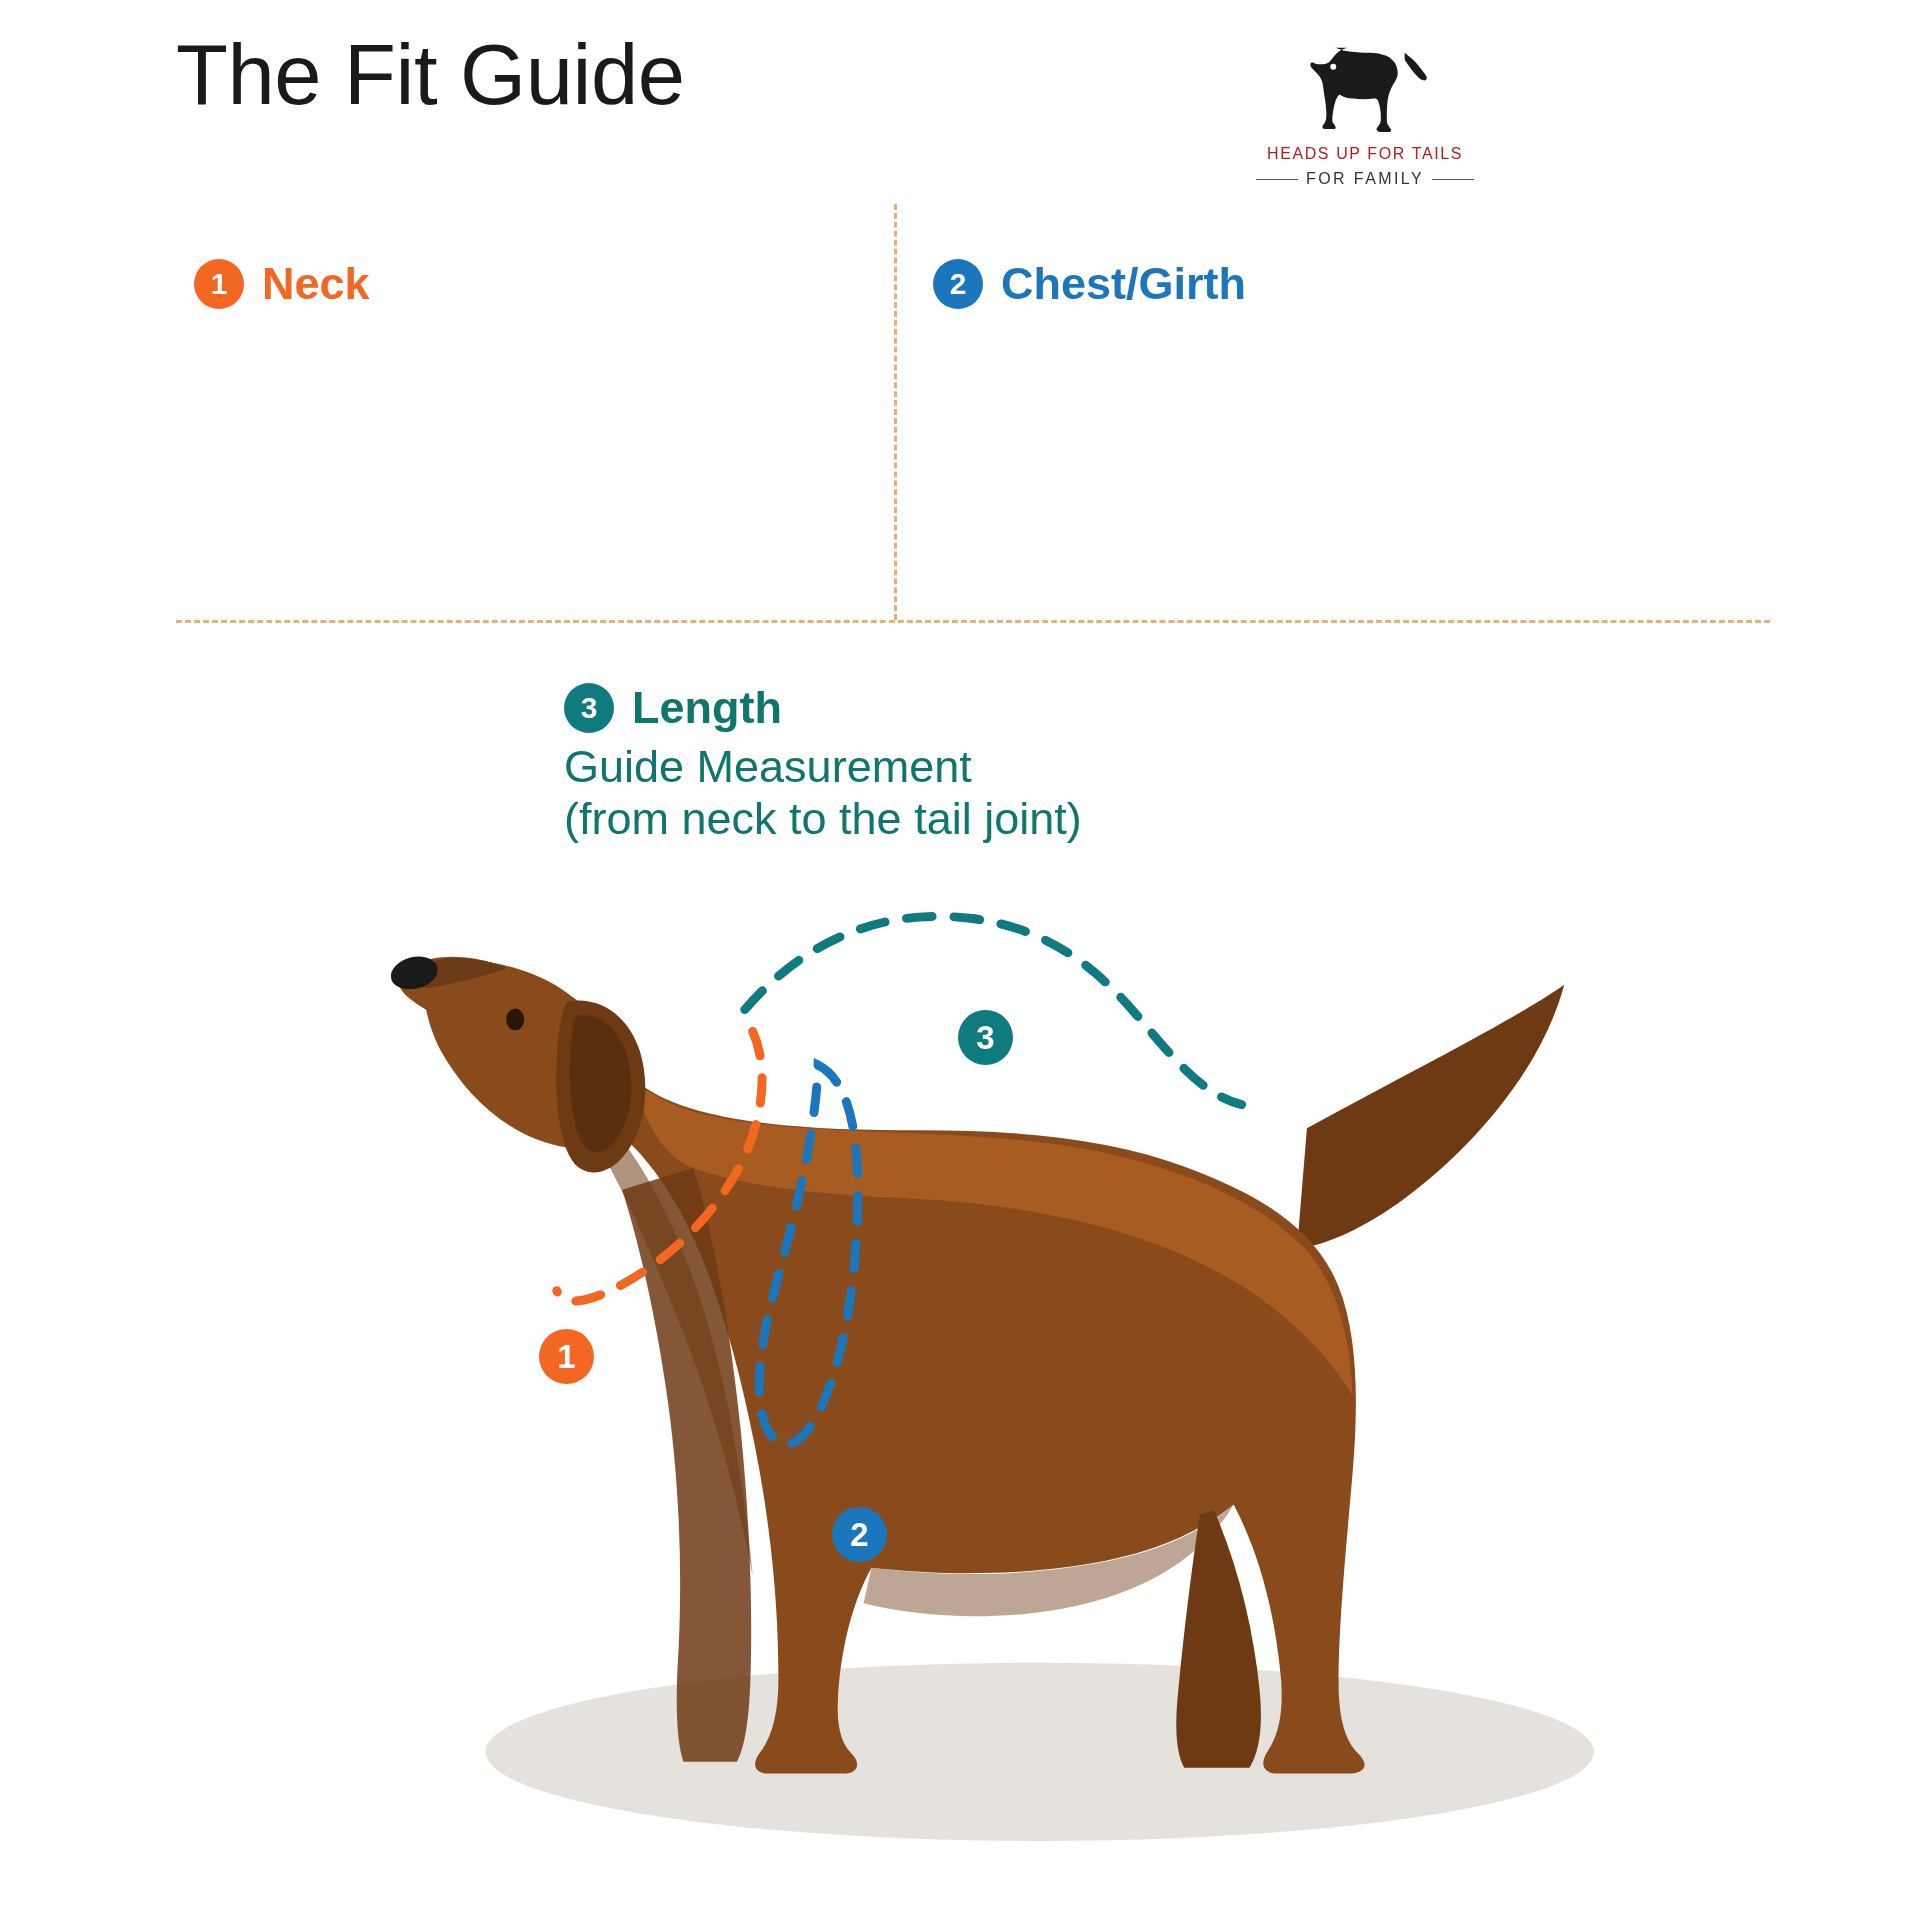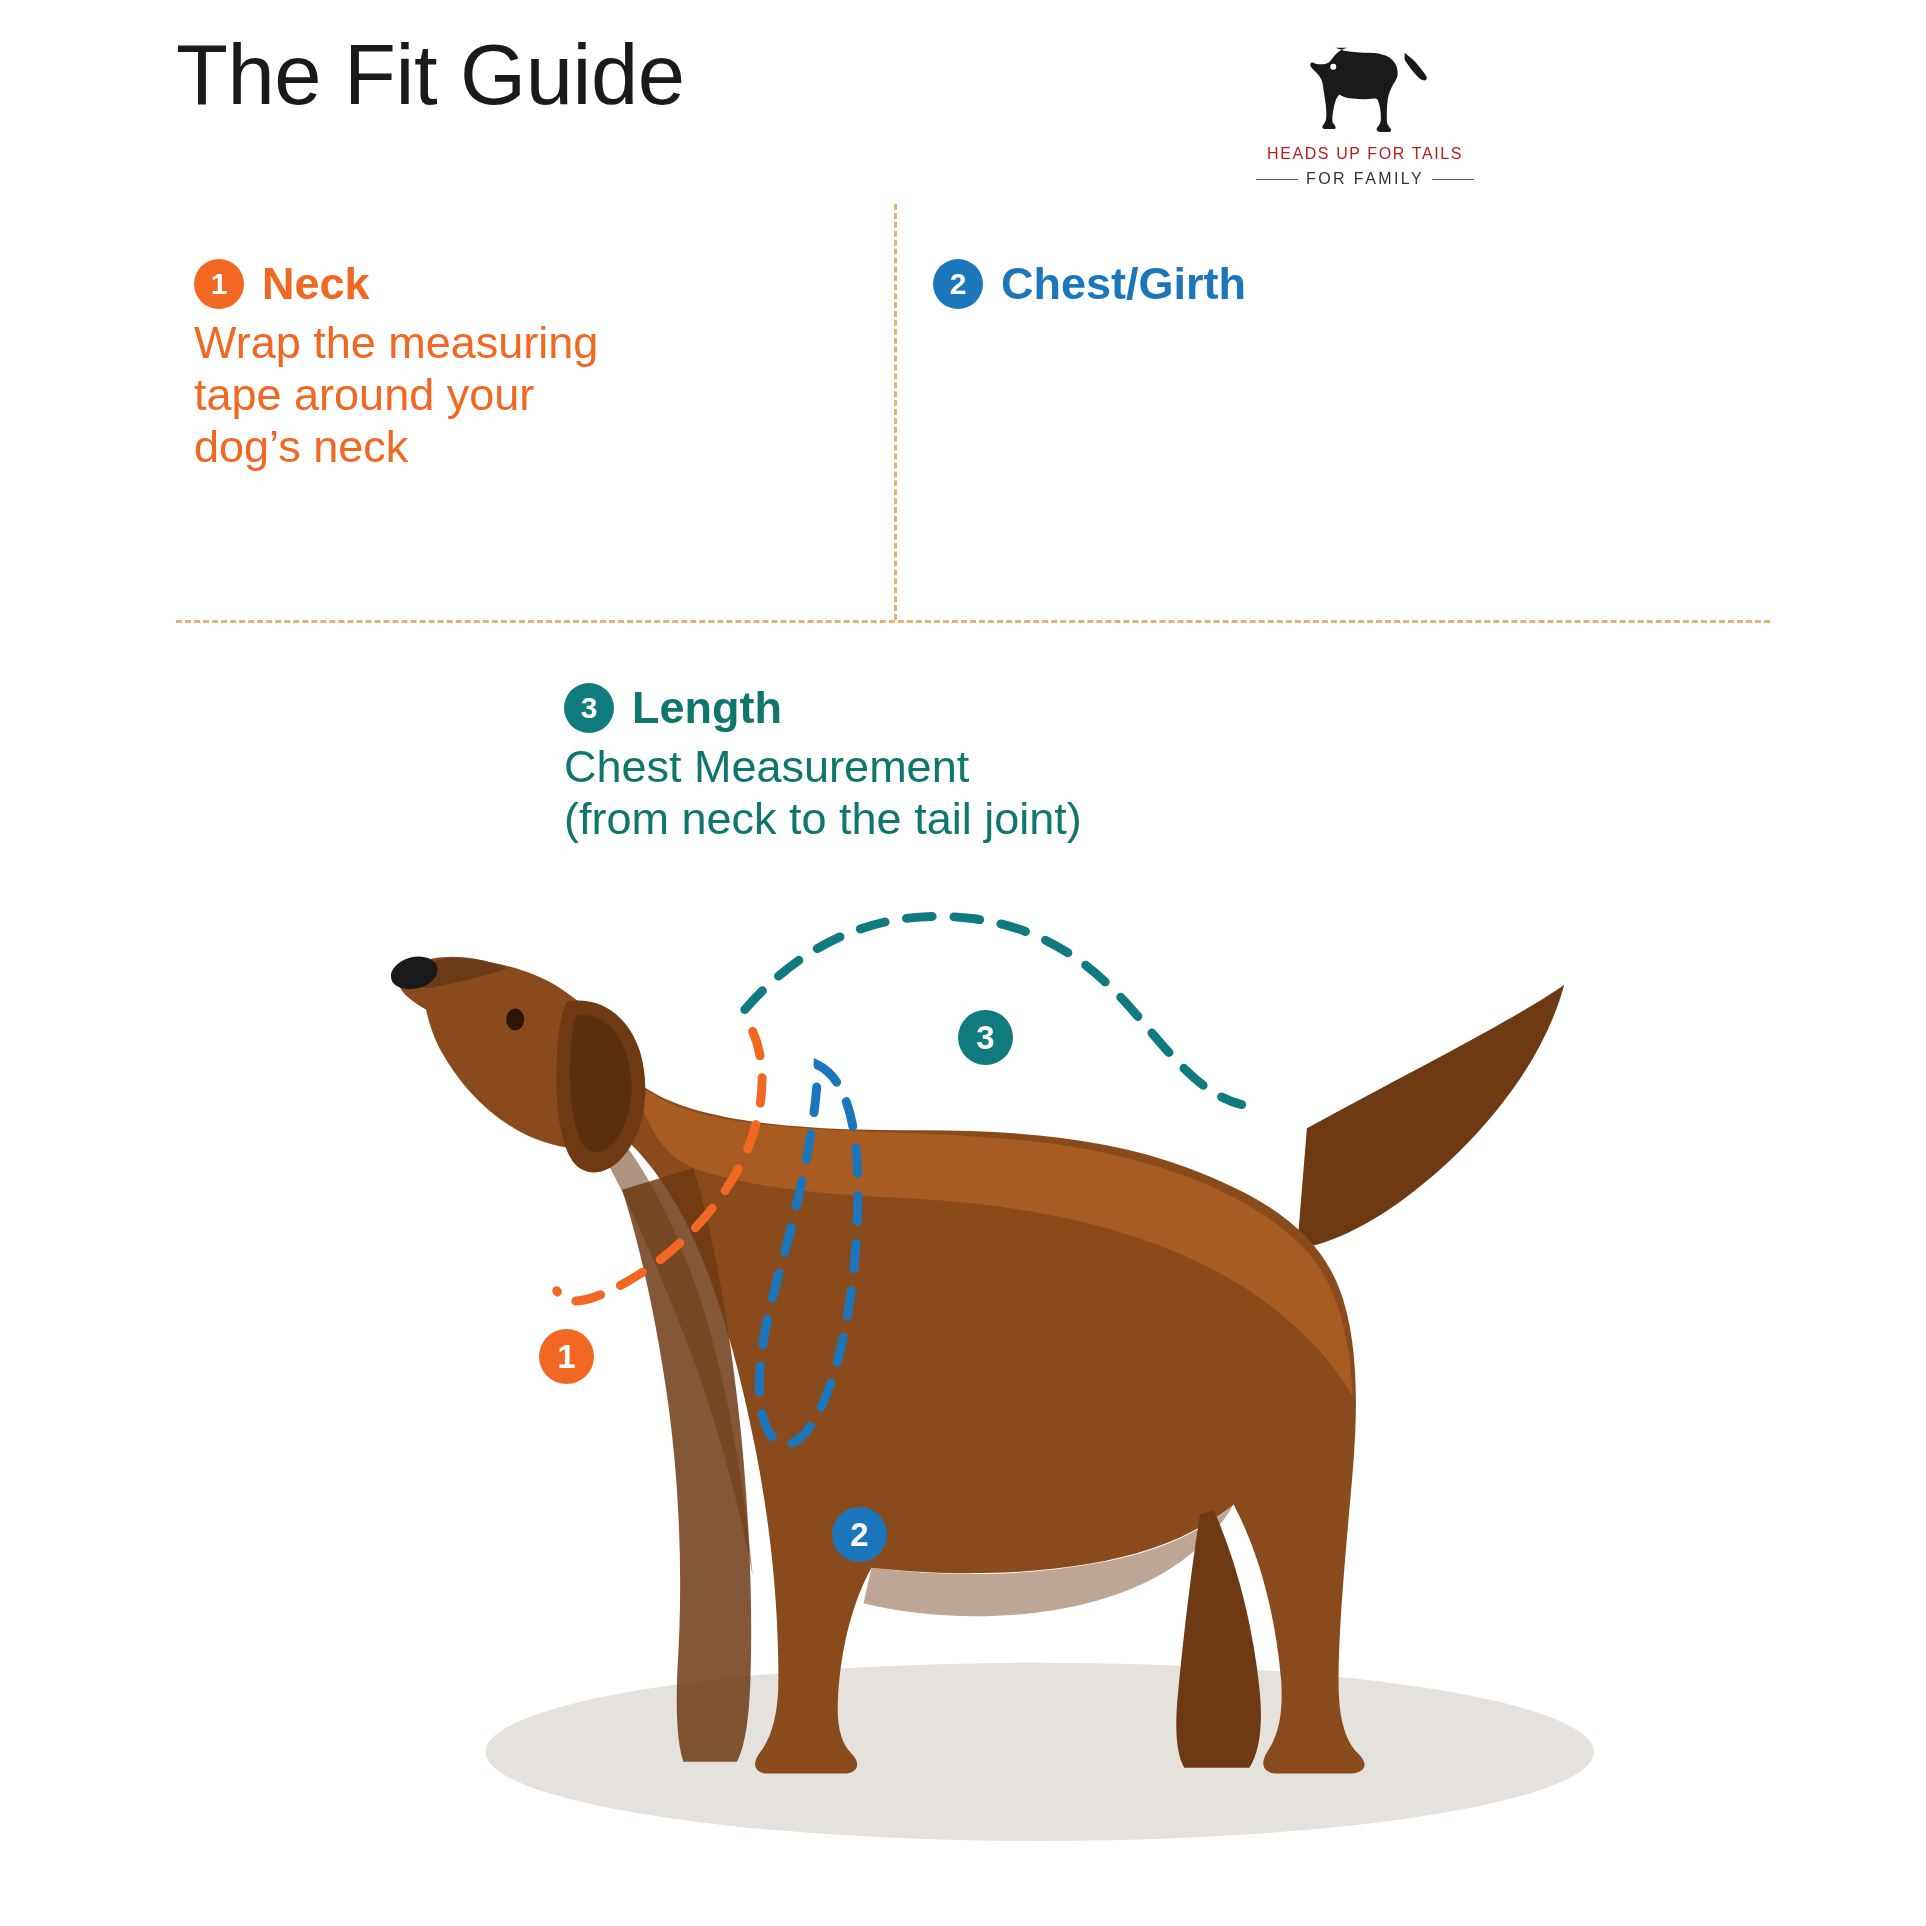--- a/index.html
+++ b/index.html
@@ -190,38 +190,35 @@
   </div>
 
   <div class="sep-horizontal"></div>
   <div class="sep-vertical"></div>
 
   <div class="step-block" id="step-1">
     <div class="step-head">
       <div class="badge badge-orange">1</div>
       <div class="step-title c-orange">Neck</div>
     </div>
-    <div class="step-desc c-orange">Wrap the measuring
-tape around your
-dog’s neck</div>
   </div>
 
   <div class="step-block" id="step-2">
     <div class="step-head">
       <div class="badge badge-blue">2</div>
       <div class="step-title c-blue">Chest/Girth</div>
     </div>
   </div>
 
   <div class="step-block" id="step-3">
     <div class="step-head">
       <div class="badge badge-teal">3</div>
       <div class="step-title c-teal">Length</div>
     </div>
-    <div class="step-desc c-teal">Chest Measurement
+    <div class="step-desc c-teal">Guide Measurement
 (from neck to the tail joint)</div>
   </div>
 
   <div id="illustration">
     <svg width="1927" height="1055" viewBox="0 0 1946 1066">
 
       <ellipse cx="1050" cy="890" rx="560" ry="90" fill="#e5e1dc"></ellipse>
 
       <path d="M1320 260 C1430 200 1530 150 1580 115 C1560 190 1500 270 1420 330 C1380 360 1340 378 1310 382 Z" fill="#6d3a14"></path>
 

